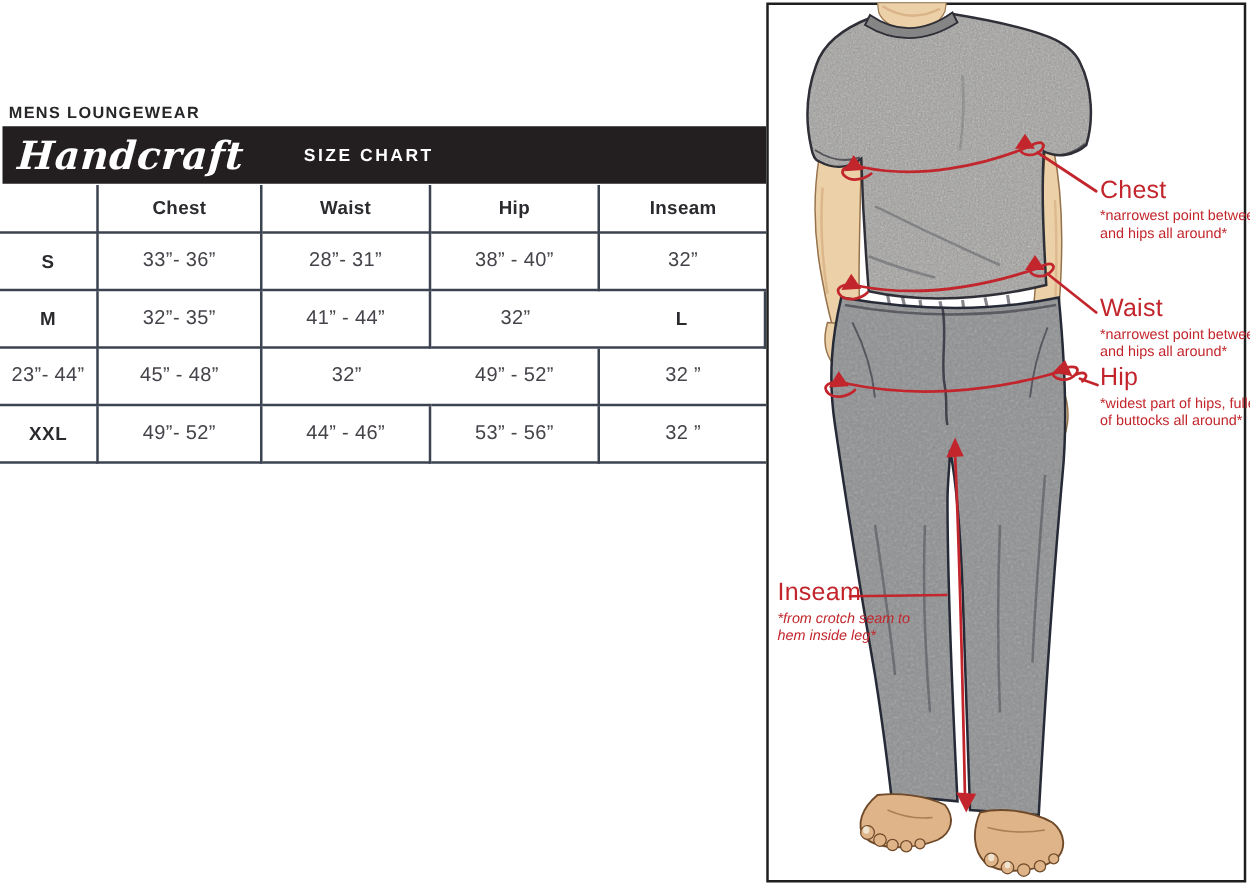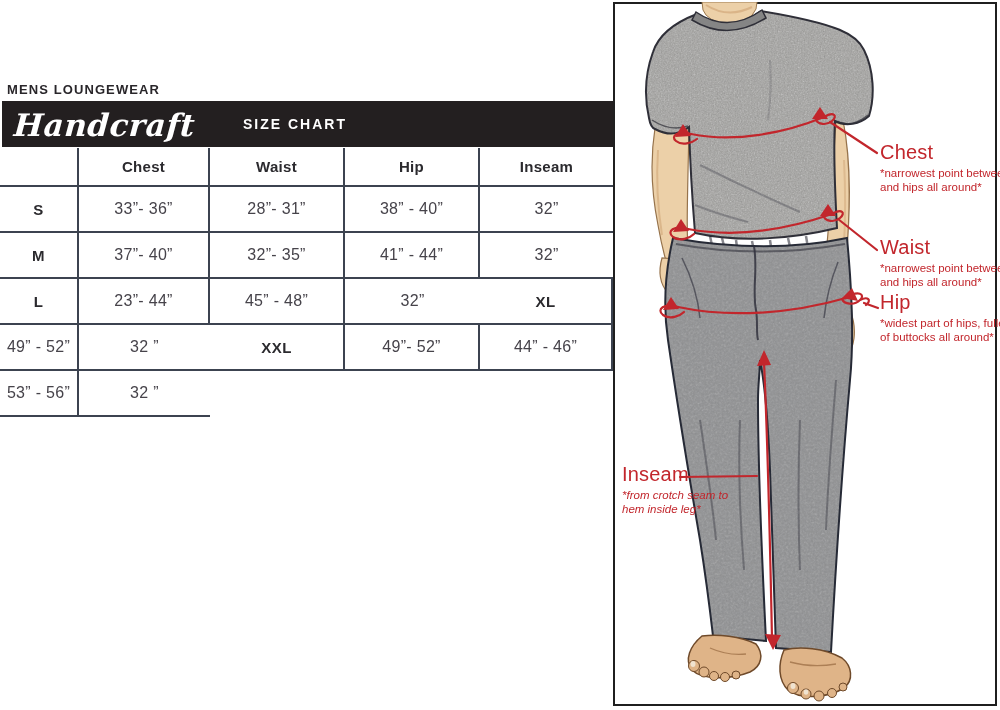--- a/index.html
+++ b/index.html
@@ -55,31 +55,29 @@
     <div class="cell th vline">Hip</div>
     <div class="cell th">Inseam</div>
 
     <div class="cell size vline">S</div>
     <div class="cell vline">33”- 36”</div>
     <div class="cell vline">28”- 31”</div>
     <div class="cell vline">38” - 40”</div>
     <div class="cell">32”</div>
 
     <div class="cell size vline">M</div>
-    <div class="cell vline">37”- 40”</div>
     <div class="cell vline">32”- 35”</div>
     <div class="cell vline">41” - 44”</div>
     <div class="cell">32”</div>
 
     <div class="cell size vline">L</div>
     <div class="cell vline">23”- 44”</div>
     <div class="cell vline">45” - 48”</div>
     <div class="cell">32”</div>
 
-    <div class="cell size vline">XL</div>
     <div class="cell vline">49” - 52”</div>
     <div class="cell">32 ”</div>
 
     <div class="cell size vline">XXL</div>
     <div class="cell vline">49”- 52”</div>
     <div class="cell vline">44” - 46”</div>
     <div class="cell vline">53” - 56”</div>
     <div class="cell">32 ”</div>
   </div>
 

